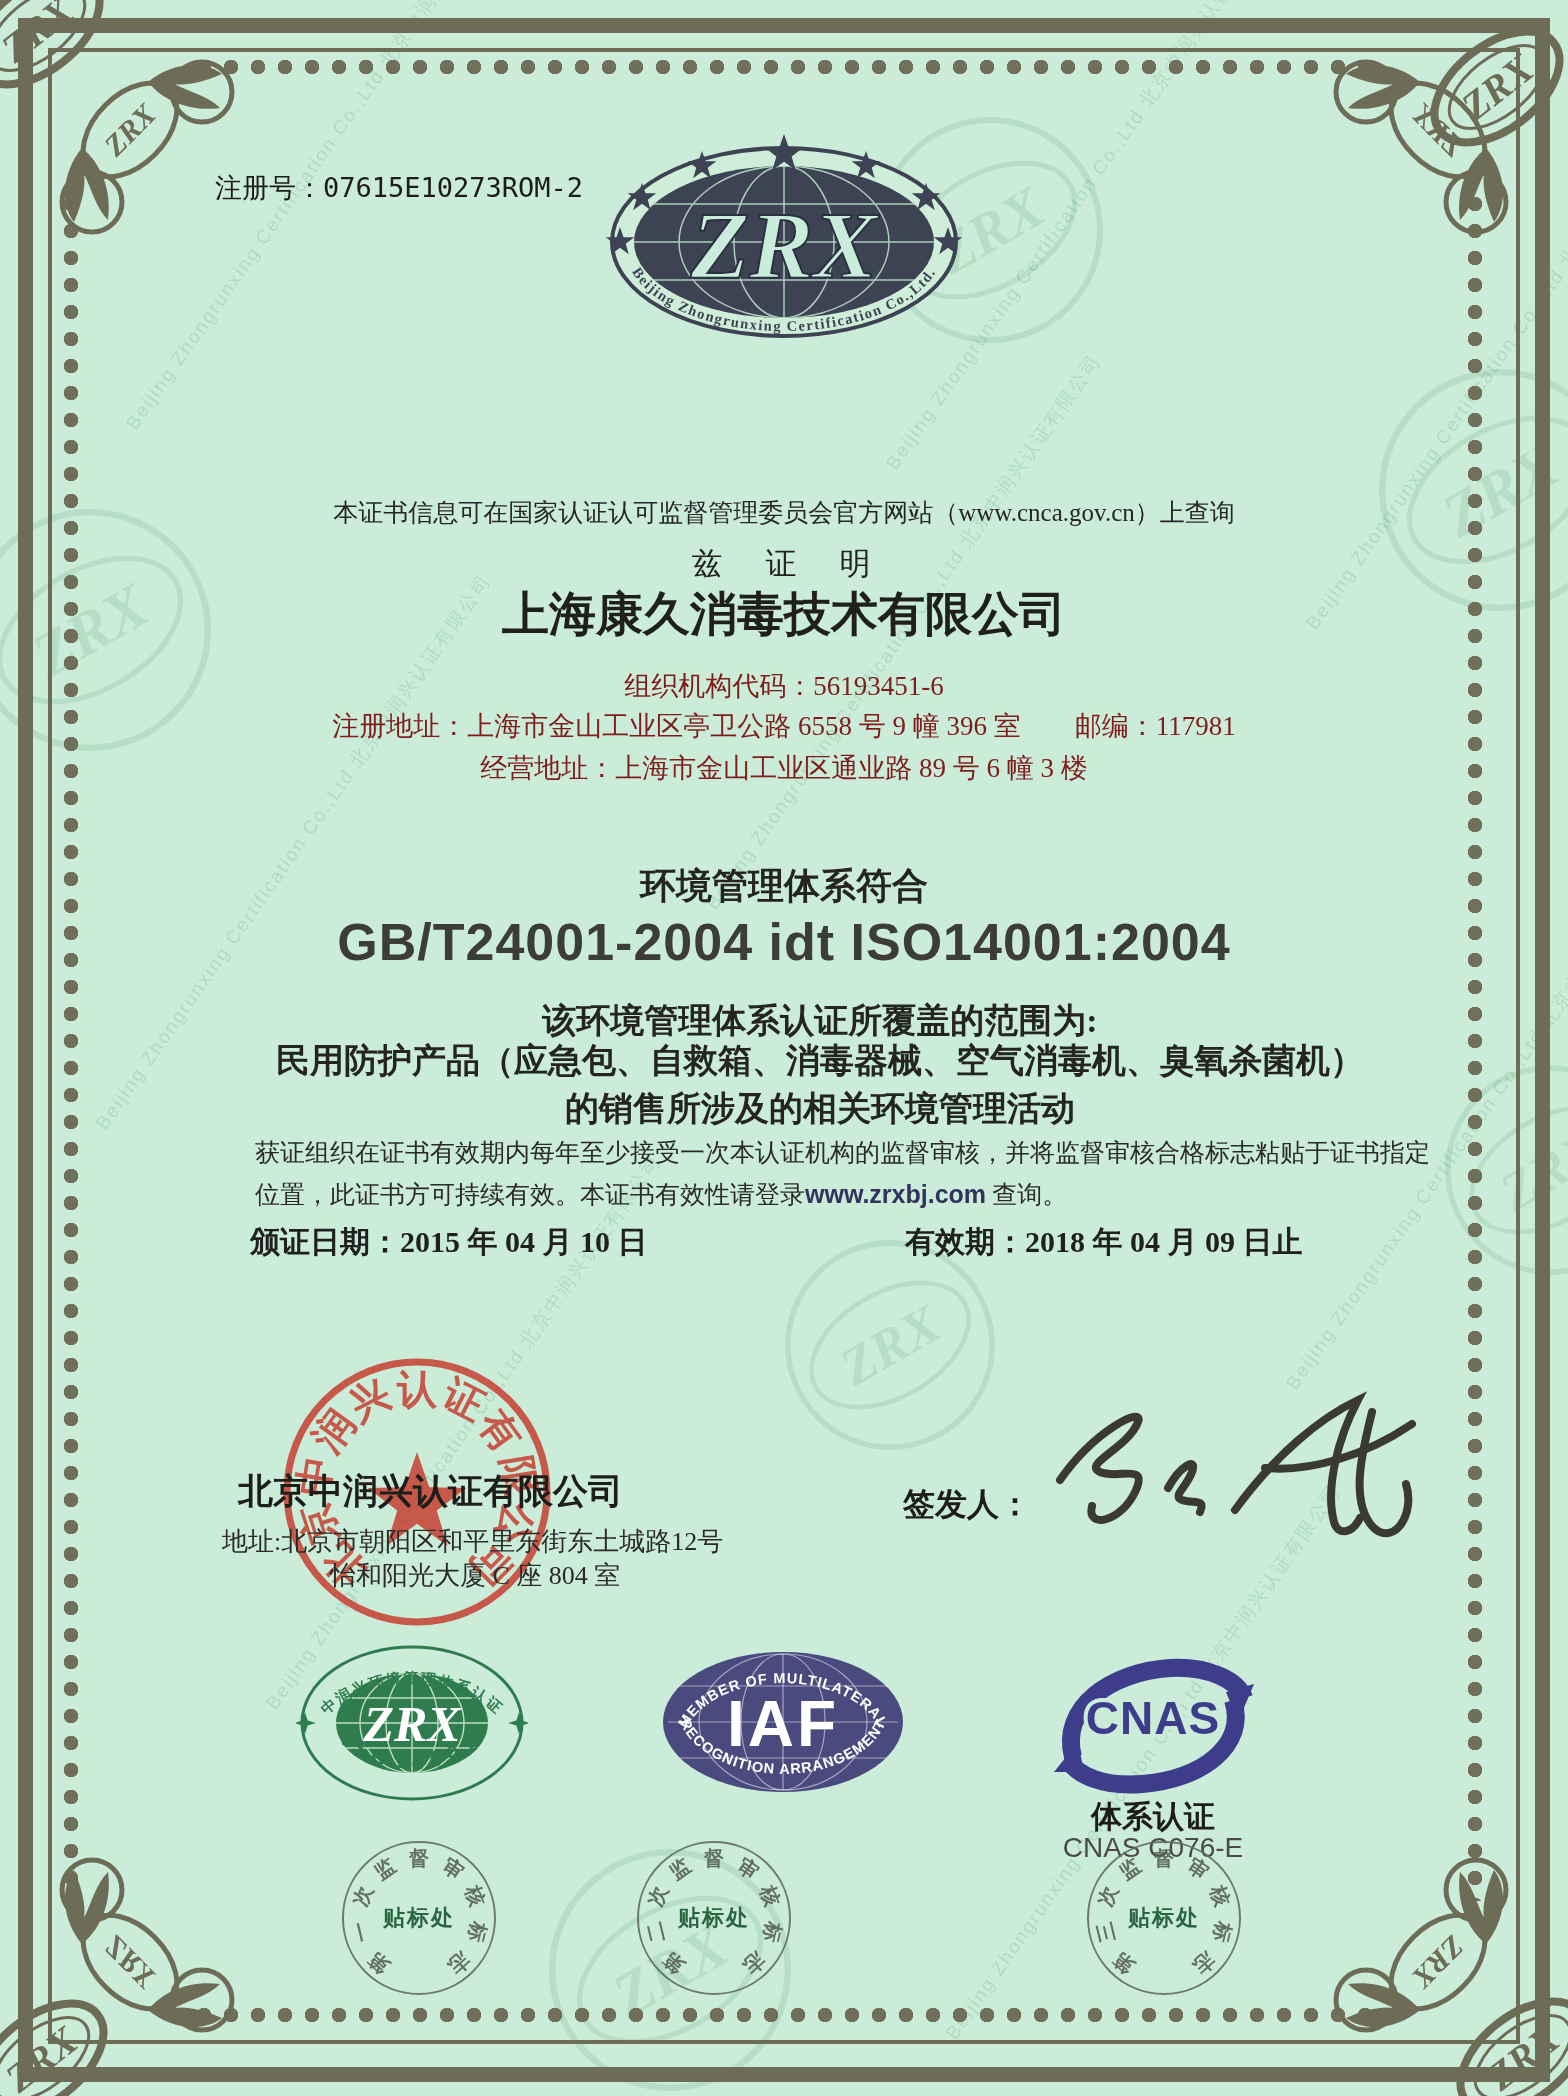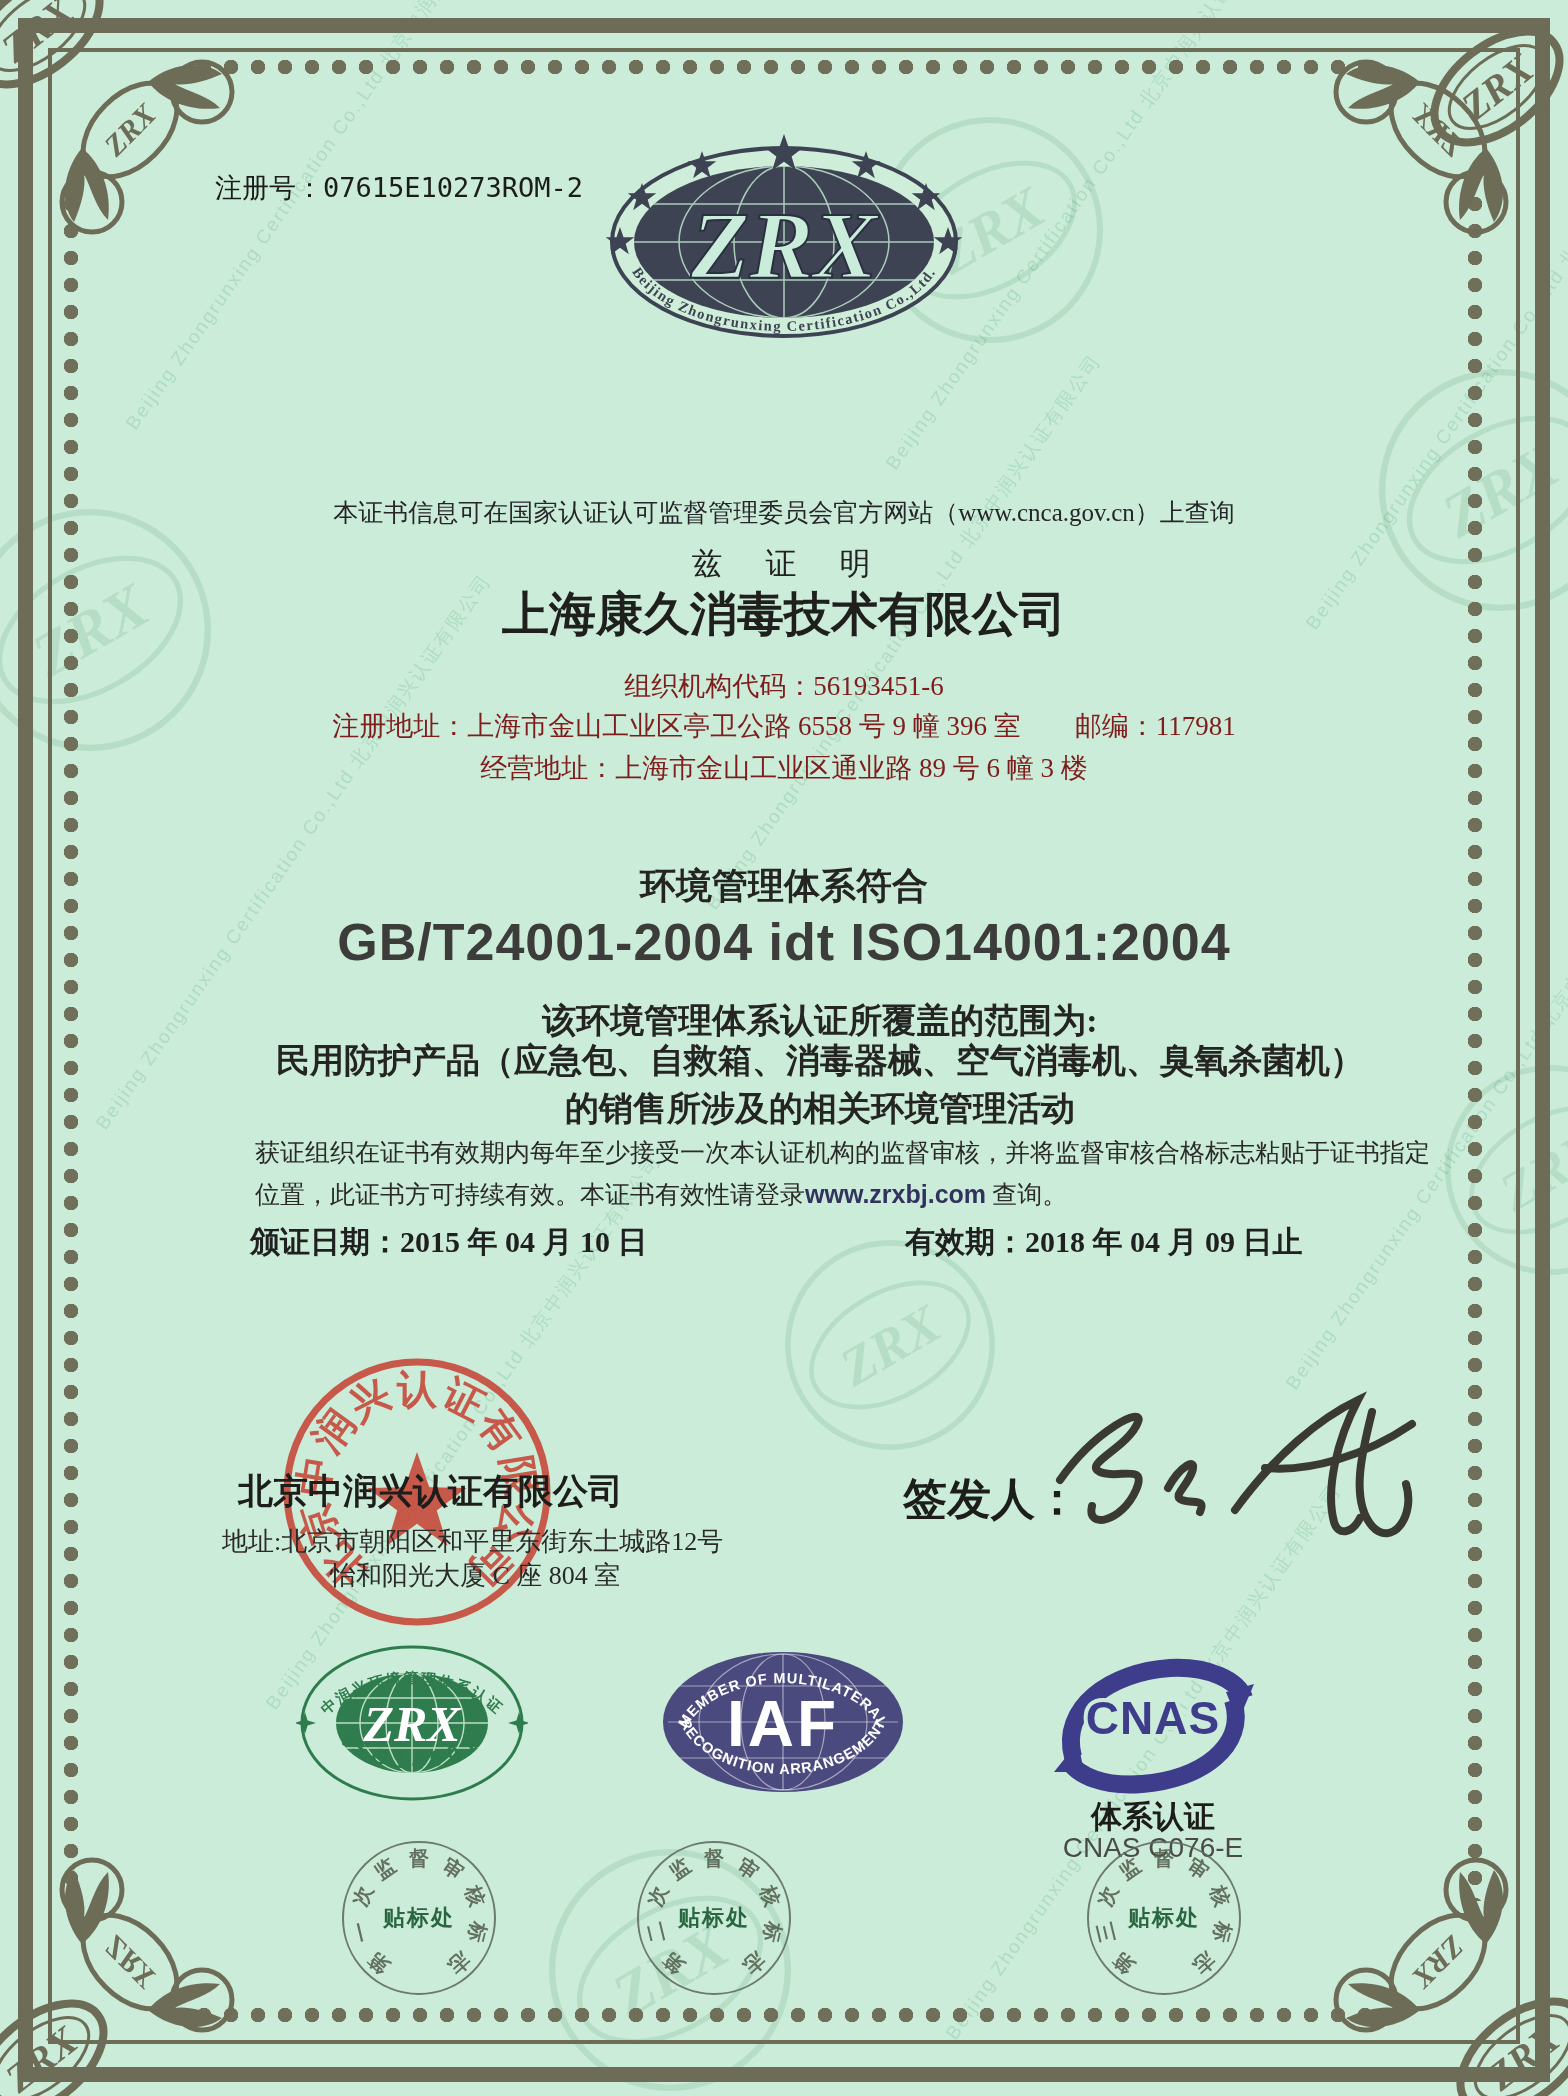--- a/index.html
+++ b/index.html
@@ -31,21 +31,21 @@
   .company{font-size:47px;font-weight:bold;color:#1f1f1d;}
   .meta{font-size:27px;color:#7f1d1d;}
   .conform{font-size:36px;font-weight:bold;color:#242422;}
   .standard{font-family:"Liberation Sans","DejaVu Sans",sans-serif;font-size:52px;font-weight:bold;color:#3c3c3a;letter-spacing:1px;}
   .scope{font-size:34px;font-weight:600;color:#242422;padding-left:36px;}
   .notice{font-size:25px;color:#2a2a28;}
   .site{font-family:"Liberation Sans","DejaVu Sans",sans-serif;font-weight:bold;color:#32325e;}
   .dateline{font-size:30px;font-weight:bold;color:#202020;}
   .issuer-name{font-size:35px;font-weight:bold;color:#1d1d1b;z-index:5;}
   .issuer-addr{font-size:26px;color:#2a2a28;z-index:5;}
-  .signer{font-size:44px;font-weight:bold;color:#1d1d1b;}
+  .signer{font-size:32px;font-weight:bold;color:#1d1d1b;margin-top:13px;}
   .caption1{font-size:31px;font-weight:bold;color:#1c1c1a;text-align:center;width:210px;}
   .caption2{font-family:"Liberation Sans","DejaVu Sans",sans-serif;font-size:28px;color:#4a4a48;text-align:center;width:210px;}
   
   .seal{position:absolute;left:279px;top:1354px;width:276px;height:276px;opacity:.82;z-index:4;}
   .ring-ch{position:absolute;font-weight:bold;white-space:pre;}
   .stamp{position:absolute;width:150px;height:150px;border:2px solid #5f6b5f;border-radius:50%;
          display:flex;align-items:center;justify-content:center;opacity:.88;}
   .stamp-label{font-size:22px;font-weight:bold;color:#14532d;letter-spacing:2px;font-family:Liberation Mono, monospace;}
   svg text{font-family:"Liberation Serif","DejaVu Serif",serif;}
   .sanssvg{font-family:"Liberation Sans","DejaVu Sans",sans-serif !important;}

